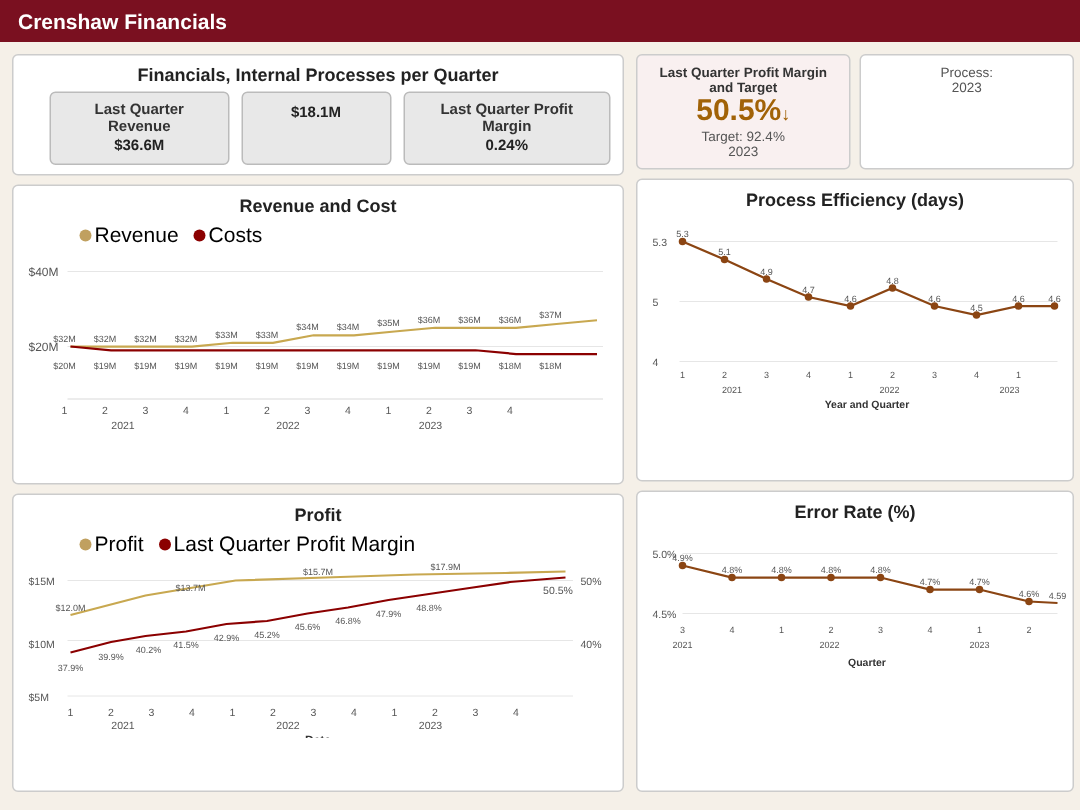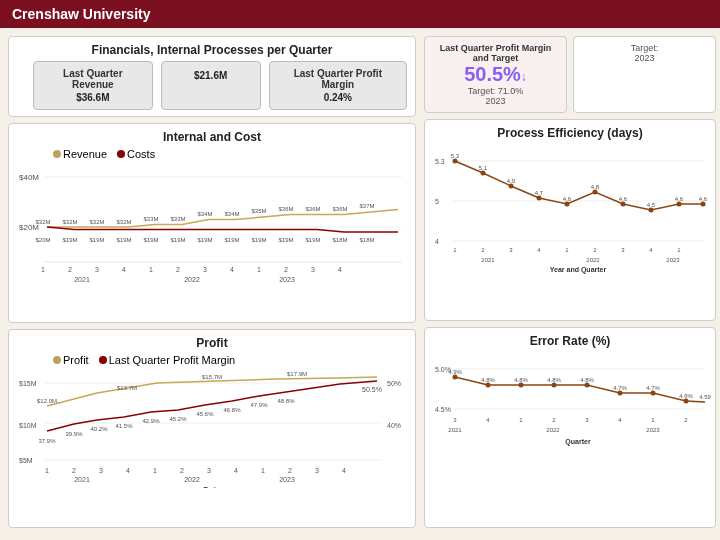--- a/index.html
+++ b/index.html
@@ -77,21 +77,21 @@
     .chart-box {
       background: white;
       border: 1px solid #ccc;
       border-radius: 4px;
       padding: 6px 8px;
       flex: 1;
     }
     .legend {
       display: flex;
       gap: 10px;
-      font-size: 11px;
+      font-size: 14px;
       margin-bottom: 2px;
       padding-left: 36px;
     }
     .legend-dot {
       display: inline-block;
       width: 8px;
       height: 8px;
       border-radius: 50%;
       margin-right: 2px;
     }
@@ -112,63 +112,63 @@
       background: #f9f0f0;
     }
     .right-kpi-title {
       font-size: 9px;
       font-weight: bold;
       color: #333;
     }
     .right-kpi-big {
       font-size: 20px;
       font-weight: bold;
-      color: #8b5cf6;
+      color: #a16207;
     }
     .right-kpi-sub {
       font-size: 9px;
       color: #555;
     }
     .chart-area {
       width: 100%;
     }
     svg text {
       font-family: Arial, sans-serif;
     }
   </style>
 </head>
 <body>
 
 <div id="header">
-  <span>Crenshaw University</span>
+  <span>Crenshaw Financials</span>
 </div>
 
 <div id="main">
 
   <div id="left-panel">
 
     <div class="financials-box">
       <div class="section-title">Financials, Internal Processes per Quarter</div>
       <div class="kpi-row">
         <div class="kpi-card">
           <div class="kpi-label">Last Quarter Revenue</div>
           <div class="kpi-value">$36.6M</div>
         </div>
         <div class="kpi-card">
-          <div class="kpi-value">$21.6M</div>
+          <div class="kpi-value">$18.1M</div>
         </div>
         <div class="kpi-card">
           <div class="kpi-label">Last Quarter Profit Margin</div>
           <div class="kpi-value">0.24%</div>
         </div>
       </div>
     </div>
 
     <div class="chart-box">
-      <div class="section-title">Internal and Cost</div>
+      <div class="section-title">Revenue and Cost</div>
       <div class="legend">
         <span><span class="legend-dot" style="background:#c0a060;"></span>Revenue</span>
         <span><span class="legend-dot" style="background:#8b0000;"></span>Costs</span>
       </div>
       <div class="chart-area">
         <svg width="390" height="120">
 
           <text x="2" y="18" font-size="8" fill="#555">$40M</text>
           <text x="2" y="68" font-size="8" fill="#555">$20M</text>
 
@@ -296,25 +296,25 @@
   </div>
 
   <div id="right-panel">
 
     <div class="right-kpi-row">
       <div class="right-kpi-card highlighted">
         <div class="right-kpi-title">Last Quarter Profit Margin and Target</div>
         <div class="right-kpi-big">
           50.5%<span style="font-size:12px;">↓</span>
         </div>
-        <div class="right-kpi-sub">Target: 71.0%</div>
+        <div class="right-kpi-sub">Target: 92.4%</div>
         <div class="right-kpi-sub">2023</div>
       </div>
       <div class="right-kpi-card">
-        <div class="right-kpi-sub">Target:</div>
+        <div class="right-kpi-sub">Process:</div>
         <div class="right-kpi-sub">2023</div>
       </div>
     </div>
 
     <div class="chart-box">
       <div class="section-title">Process Efficiency (days)</div>
       <div class="chart-area">
         <svg width="280" height="130">
 
           <text x="2" y="20" font-size="7" fill="#555">5.3</text>

